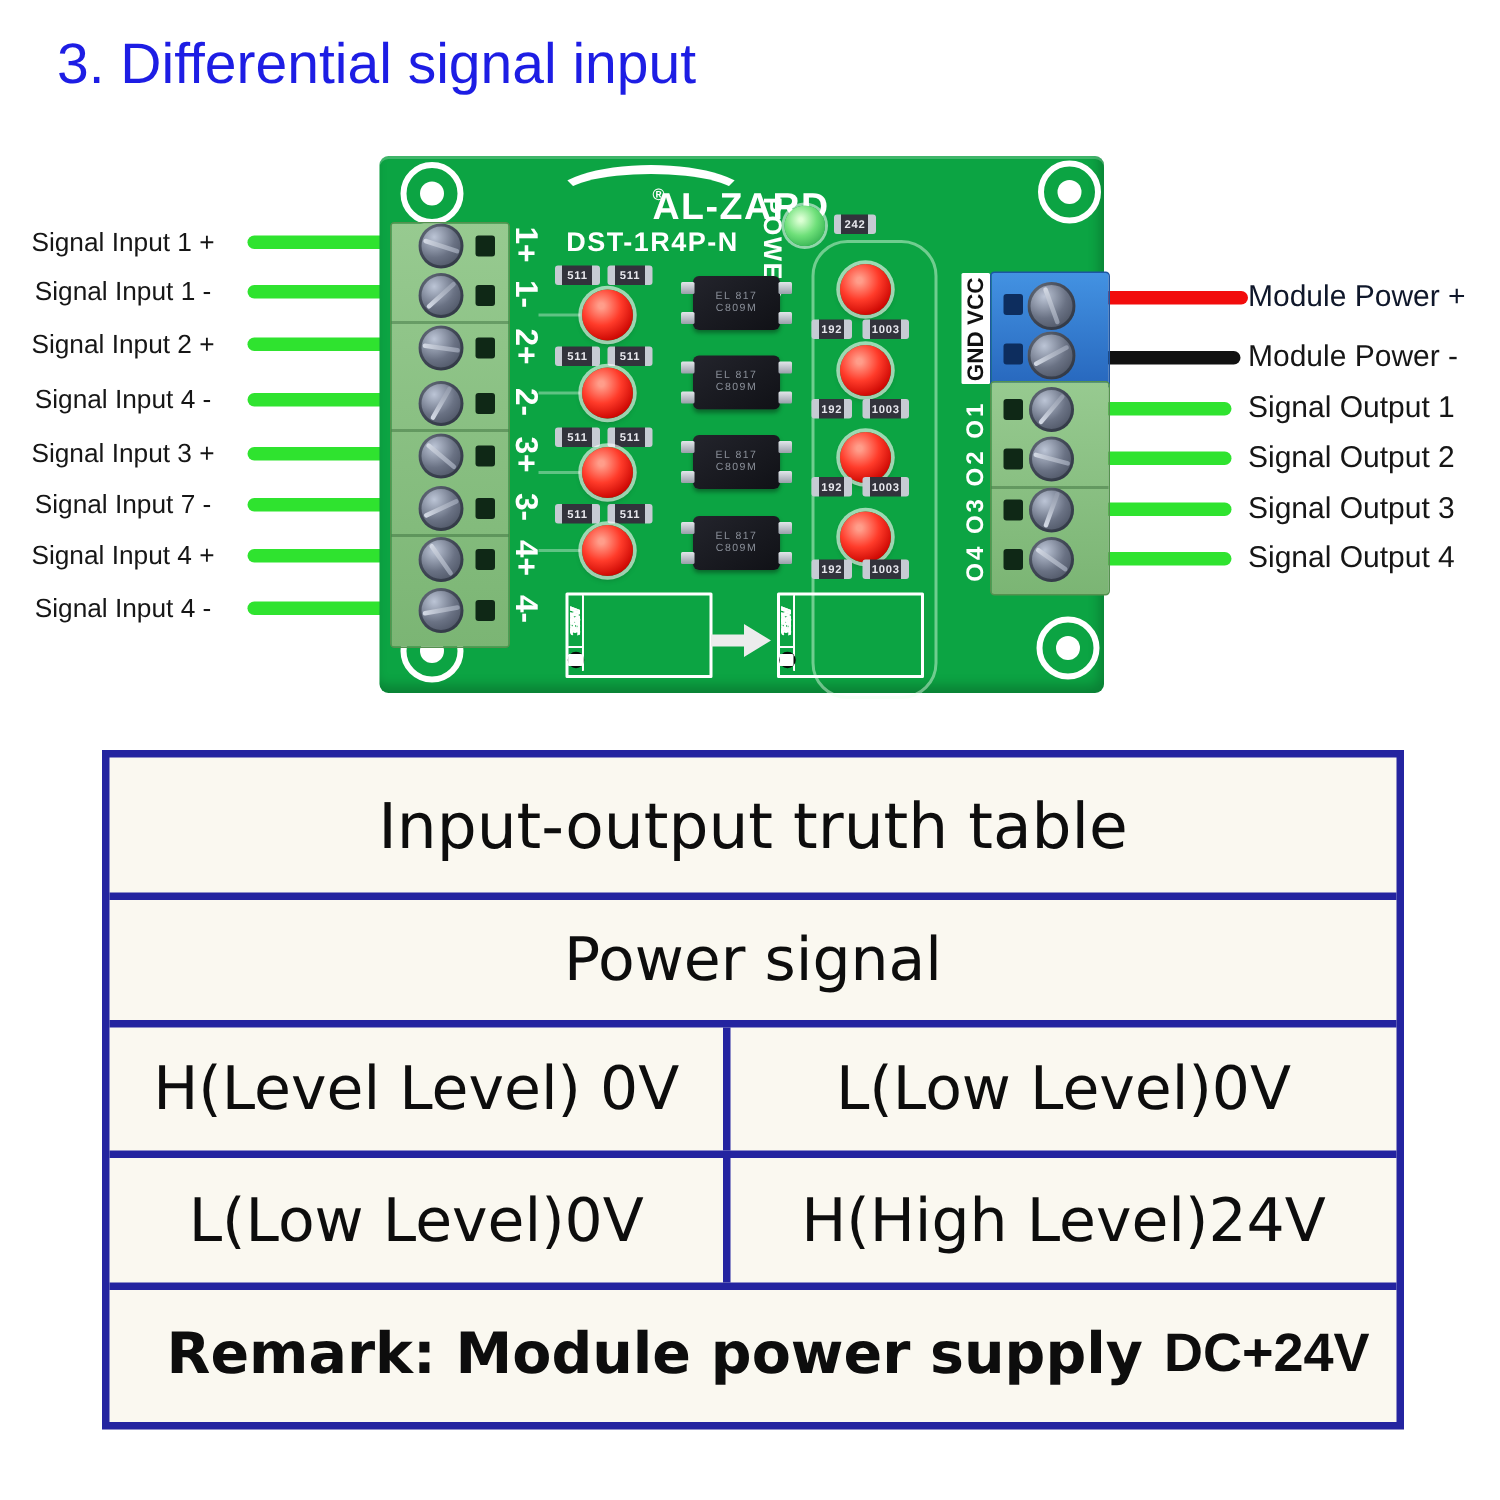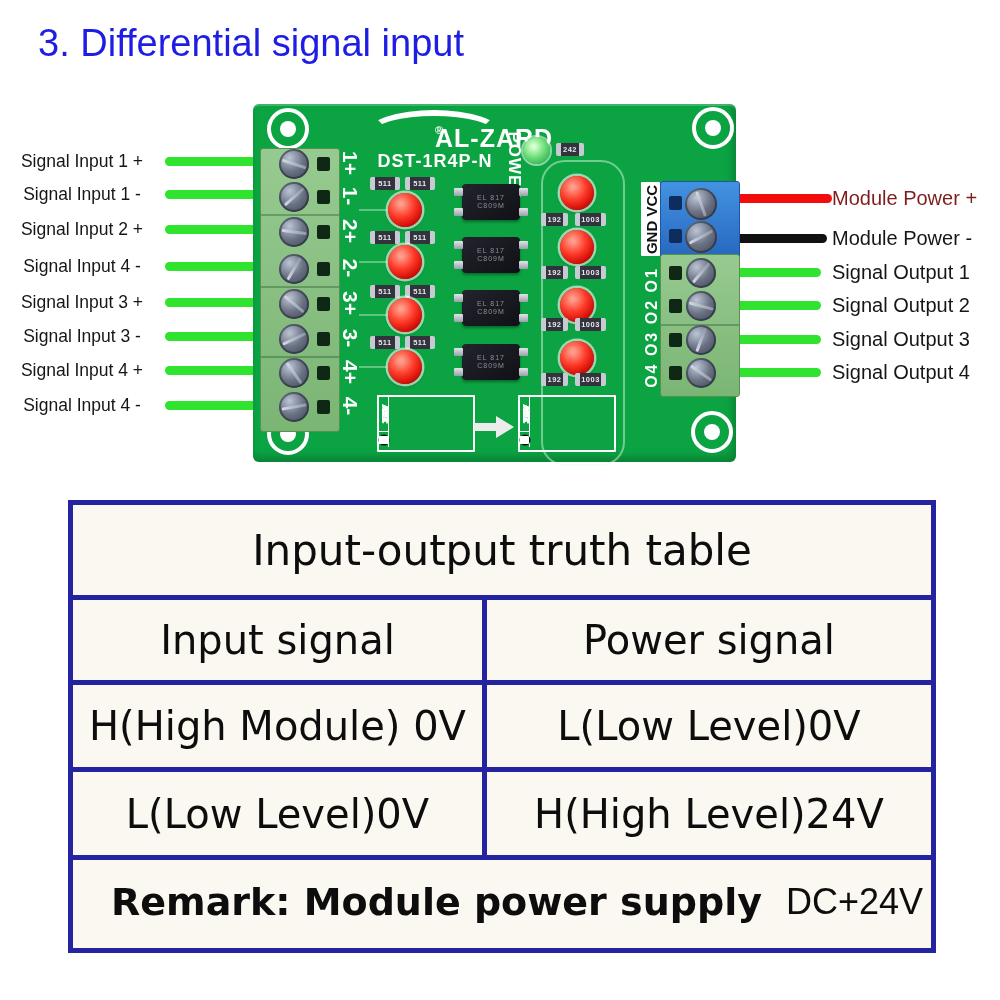--- a/index.html
+++ b/index.html
@@ -11,21 +11,21 @@
               color:#1d1de4;letter-spacing:0px;white-space:nowrap}
 
   
   .wire{position:absolute;height:9px;border-radius:5px;z-index:1}
   .wire-green{background:#2fe32f}
   .wire-red{background:#f20c0c}
   .wire-black{background:#111111}
   .io-label{position:absolute;font-size:17.5px;color:#161616;line-height:24px;white-space:nowrap;z-index:3}
   .in-label{left:6px;width:152px;text-align:center}
   .out-label{left:832px;font-size:20px}
-  .out-label.red{color:#7f1d1d}
+  .out-label.red{color:#0f172a}
 
   
   .board{position:absolute;left:253px;top:104px;width:483px;height:358px;background:#0ca443;
          border-radius:6px;z-index:2;
          box-shadow:inset 0 2px 0 rgba(255,255,255,.22), inset -3px -5px 8px rgba(0,0,0,.22)}
   .board *{position:absolute}
   .hole{width:34px;height:34px;border:4px solid #fff;border-radius:50%}
   .hole i{left:50%;top:50%;transform:translate(-50%,-50%);width:16px;height:16px;background:#fff;border-radius:50%}
 
   .tblock{border-radius:3px;border:1px solid #55914f;
@@ -97,42 +97,42 @@
            font-size:42px;box-sizing:border-box}
   .t-row{display:flex;border-bottom:5px solid #2424a0;box-sizing:border-box}
   .t-cell{display:flex;align-items:center;justify-content:center;box-sizing:border-box}
   .t-cell-l{width:414px;border-right:5px solid #2424a0}
   .t-cell-r{flex:1}
   .t-head{height:85px;font-size:40px}
   .t-r1{height:87px;font-size:40px}
   .t-r2{height:88px;font-size:40px}
   .t-remark{height:83px;display:flex;align-items:center;padding-left:38px;box-sizing:border-box}
   .t-remark .rm{font-size:38px;font-weight:bold}
-  .t-remark .rv{font-size:36px;font-weight:normal;margin-left:24px;font-family:"Liberation Sans",sans-serif}
+  .t-remark .rv{font-size:36px;font-weight:bold;margin-left:14px;font-family:"Liberation Sans",sans-serif}
 </style>
 </head>
 <body>
 
 <div class="page-title">3. Differential signal input</div>
 
 <div class="wire wire-green" style="left:165px;top:157px;width:100px"></div>
 <div class="wire wire-green" style="left:165px;top:190px;width:100px"></div>
 <div class="wire wire-green" style="left:165px;top:225px;width:100px"></div>
 <div class="wire wire-green" style="left:165px;top:262px;width:100px"></div>
 <div class="wire wire-green" style="left:165px;top:298px;width:100px"></div>
 <div class="wire wire-green" style="left:165px;top:332px;width:100px"></div>
 <div class="wire wire-green" style="left:165px;top:366px;width:100px"></div>
 <div class="wire wire-green" style="left:165px;top:401px;width:100px"></div>
 
 <div class="io-label in-label" style="top:149px">Signal Input 1 +</div>
 <div class="io-label in-label" style="top:182px">Signal Input 1 -</div>
 <div class="io-label in-label" style="top:217px">Signal Input 2 +</div>
 <div class="io-label in-label" style="top:254px">Signal Input 4 -</div>
 <div class="io-label in-label" style="top:290px">Signal Input 3 +</div>
-<div class="io-label in-label" style="top:324px">Signal Input 3 -</div>
+<div class="io-label in-label" style="top:324px">Signal Input 7 -</div>
 <div class="io-label in-label" style="top:358px">Signal Input 4 +</div>
 <div class="io-label in-label" style="top:393px">Signal Input 4 -</div>
 
 <div class="wire wire-red" style="left:735px;top:194px;width:97px"></div>
 <div class="wire wire-black" style="left:735px;top:234px;width:92px"></div>
 <div class="wire wire-green" style="left:735px;top:268px;width:86px"></div>
 <div class="wire wire-green" style="left:735px;top:301px;width:86px"></div>
 <div class="wire wire-green" style="left:735px;top:335px;width:86px"></div>
 <div class="wire wire-green" style="left:735px;top:368px;width:86px"></div>
 
@@ -421,25 +421,24 @@
         <div class="vsq">
           <i class="sq"></i>
         </div>
       </div>
   </div>
 </div>
 
 <div class="ttable">
   <div class="t-title">Input-output truth table</div>
   <div class="t-row t-head">
-    <div class="t-cell t-cell-l">Input signal</div>
     <div class="t-cell t-cell-r">Power signal</div>
   </div>
   <div class="t-row t-r1">
-    <div class="t-cell t-cell-l">H(High Module) 0V</div>
+    <div class="t-cell t-cell-l">H(Level Level) 0V</div>
     <div class="t-cell t-cell-r">L(Low Level)0V</div>
   </div>
   <div class="t-row t-r2">
     <div class="t-cell t-cell-l">L(Low Level)0V</div>
     <div class="t-cell t-cell-r">H(High Level)24V</div>
   </div>
   <div class="t-remark">
     <span class="rm">Remark: Module power supply</span>
     <span class="rv">DC+24V</span>
   </div>

